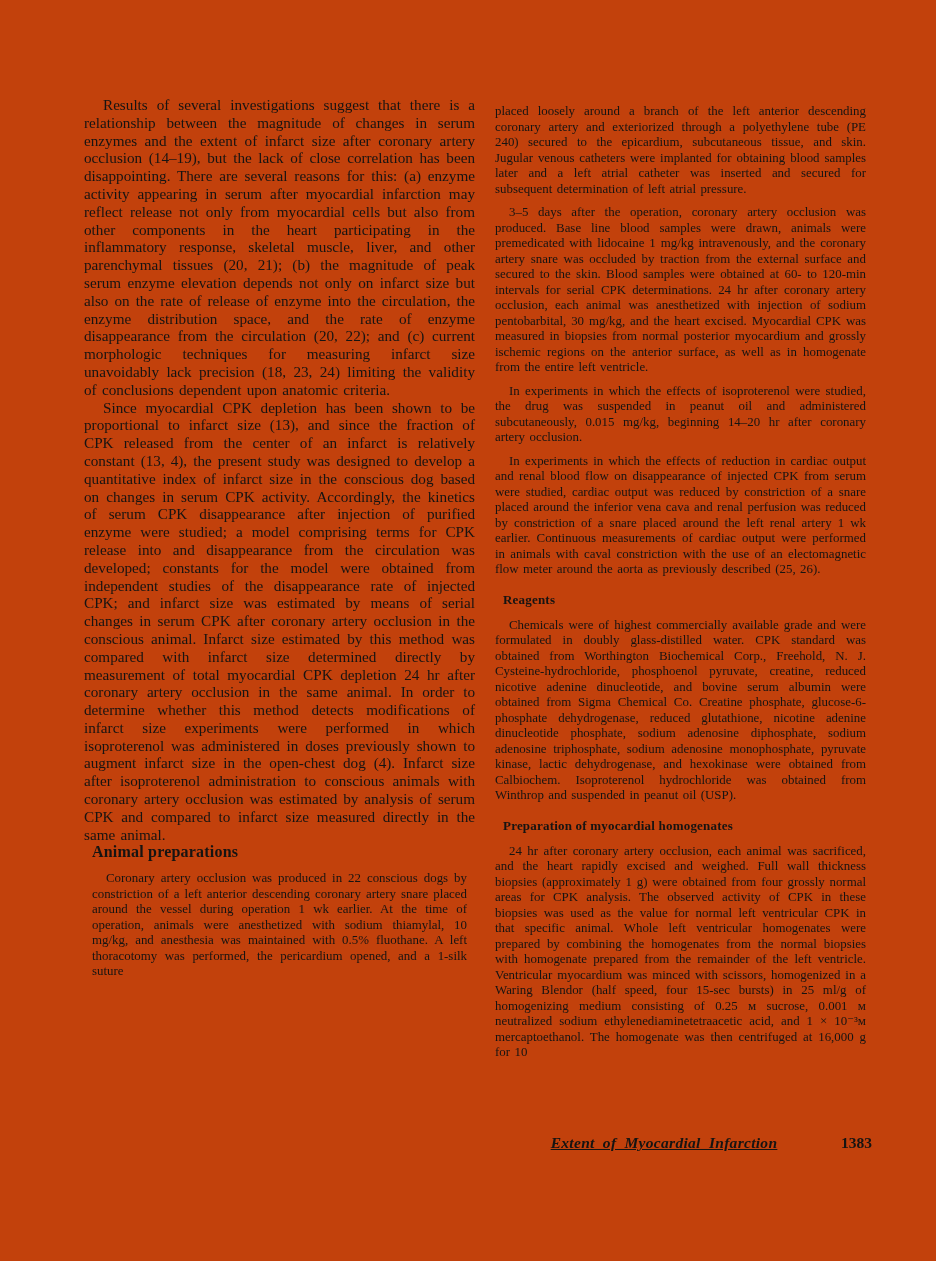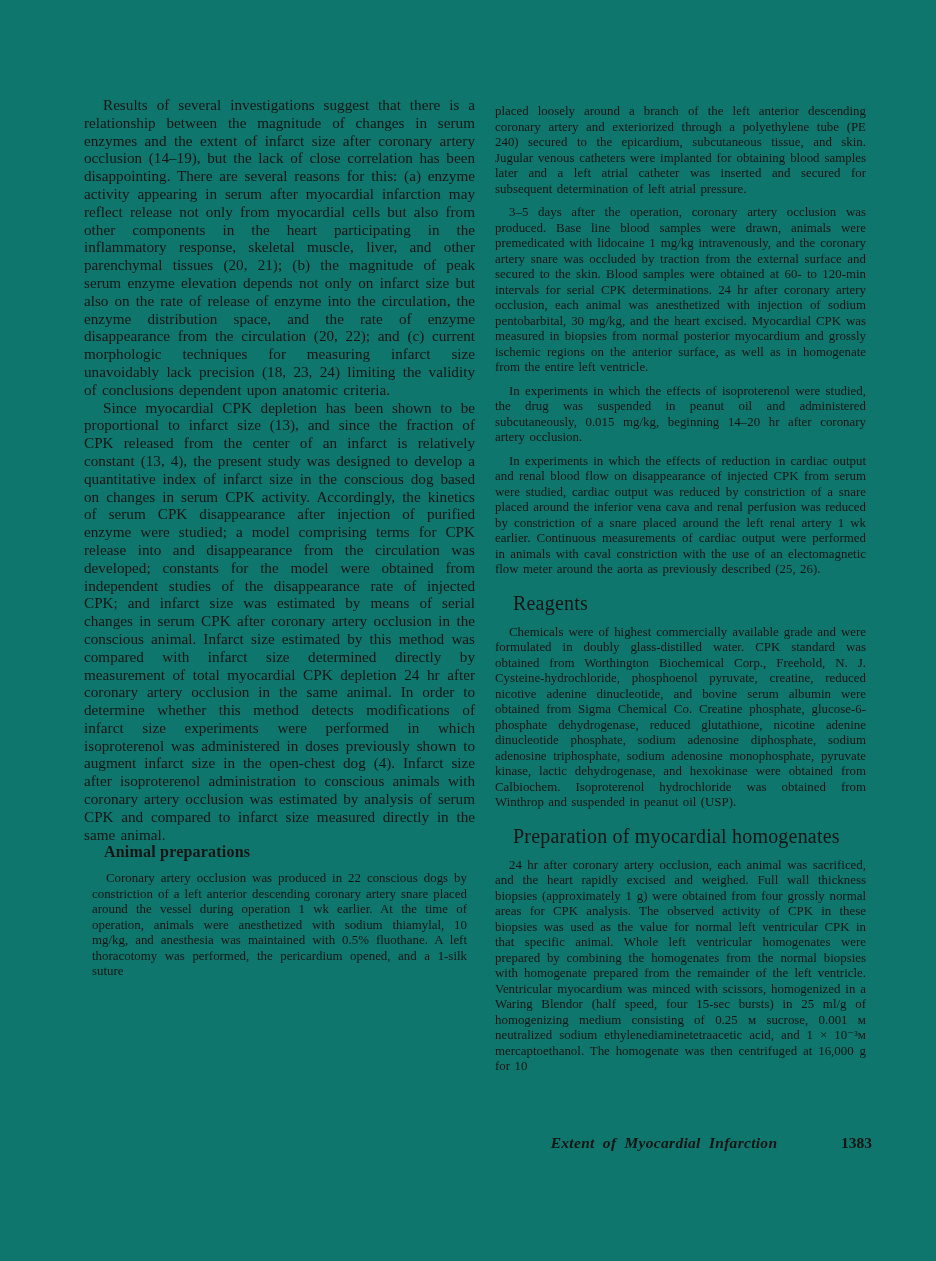--- a/index.html
+++ b/index.html
@@ -11,21 +11,21 @@
     width: 936px;
     height: 1261px;
     position: relative;
     font-family: "Liberation Serif", "DejaVu Serif", serif;
     color: #161412;
     overflow: hidden;
   }
   .page {
     position: absolute;
     inset: 0;
-    background: #0f766e;
+    background: #c2410c;
   }
   .col {
     position: absolute;
     top: 96px;
   }
   .col-left {
     left: 84px;
     width: 391px;
   }
   .col-right {
@@ -43,29 +43,29 @@
   }
   
   .methods-heading {
     margin: 30px 0 14px 96px;
     font-size: 15.5px;
     font-weight: bold;
     letter-spacing: 3.5px;
   }
   
   .subheading {
-    margin: 0 0 10px 20px;
+    margin: 0 0 10px 8px;
     font-size: 16px;
     font-weight: bold;
     letter-spacing: 0.2px;
   }
   .subheading-right {
-    margin: 14px 0 10px 26px;
-    font-size: 20px;
-    font-weight: normal;
+    margin: 14px 0 10px 16px;
+    font-size: 13px;
+    font-weight: bold;
     letter-spacing: 0.2px;
   }
   
   .small-para {
     margin: 8px;
     font-size: 12.9px;
     line-height: 15.5px;
     text-align: justify;
     text-indent: 14px;
     word-spacing: 1.2px;
@@ -83,20 +83,21 @@
     align-items: baseline;
   }
   .running-title {
     flex: 1;
     text-align: center;
     font-style: italic;
     font-weight: bold;
     font-size: 15.5px;
     word-spacing: 4px;
     letter-spacing: 0.3px;
+    text-decoration: underline;
   }
   .page-number {
     font-weight: bold;
     font-size: 15.5px;
     padding-right: 2px;
   }
 </style>
 </head>
 <body>
 

